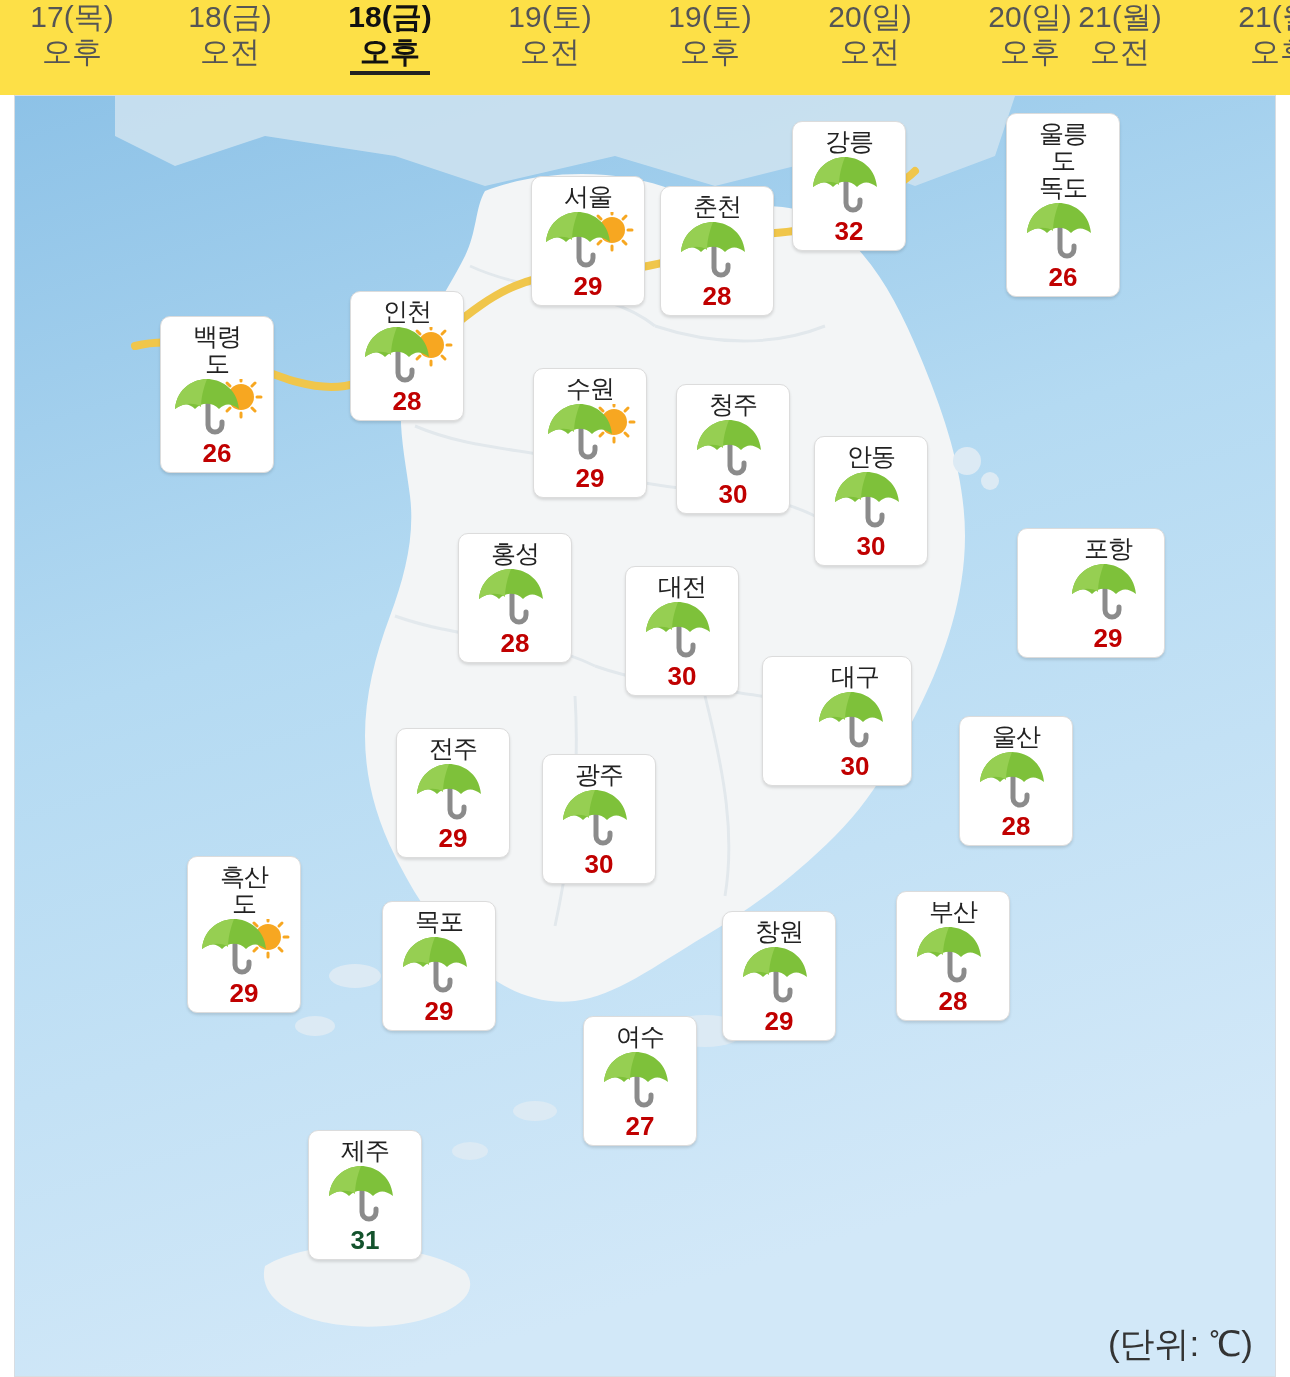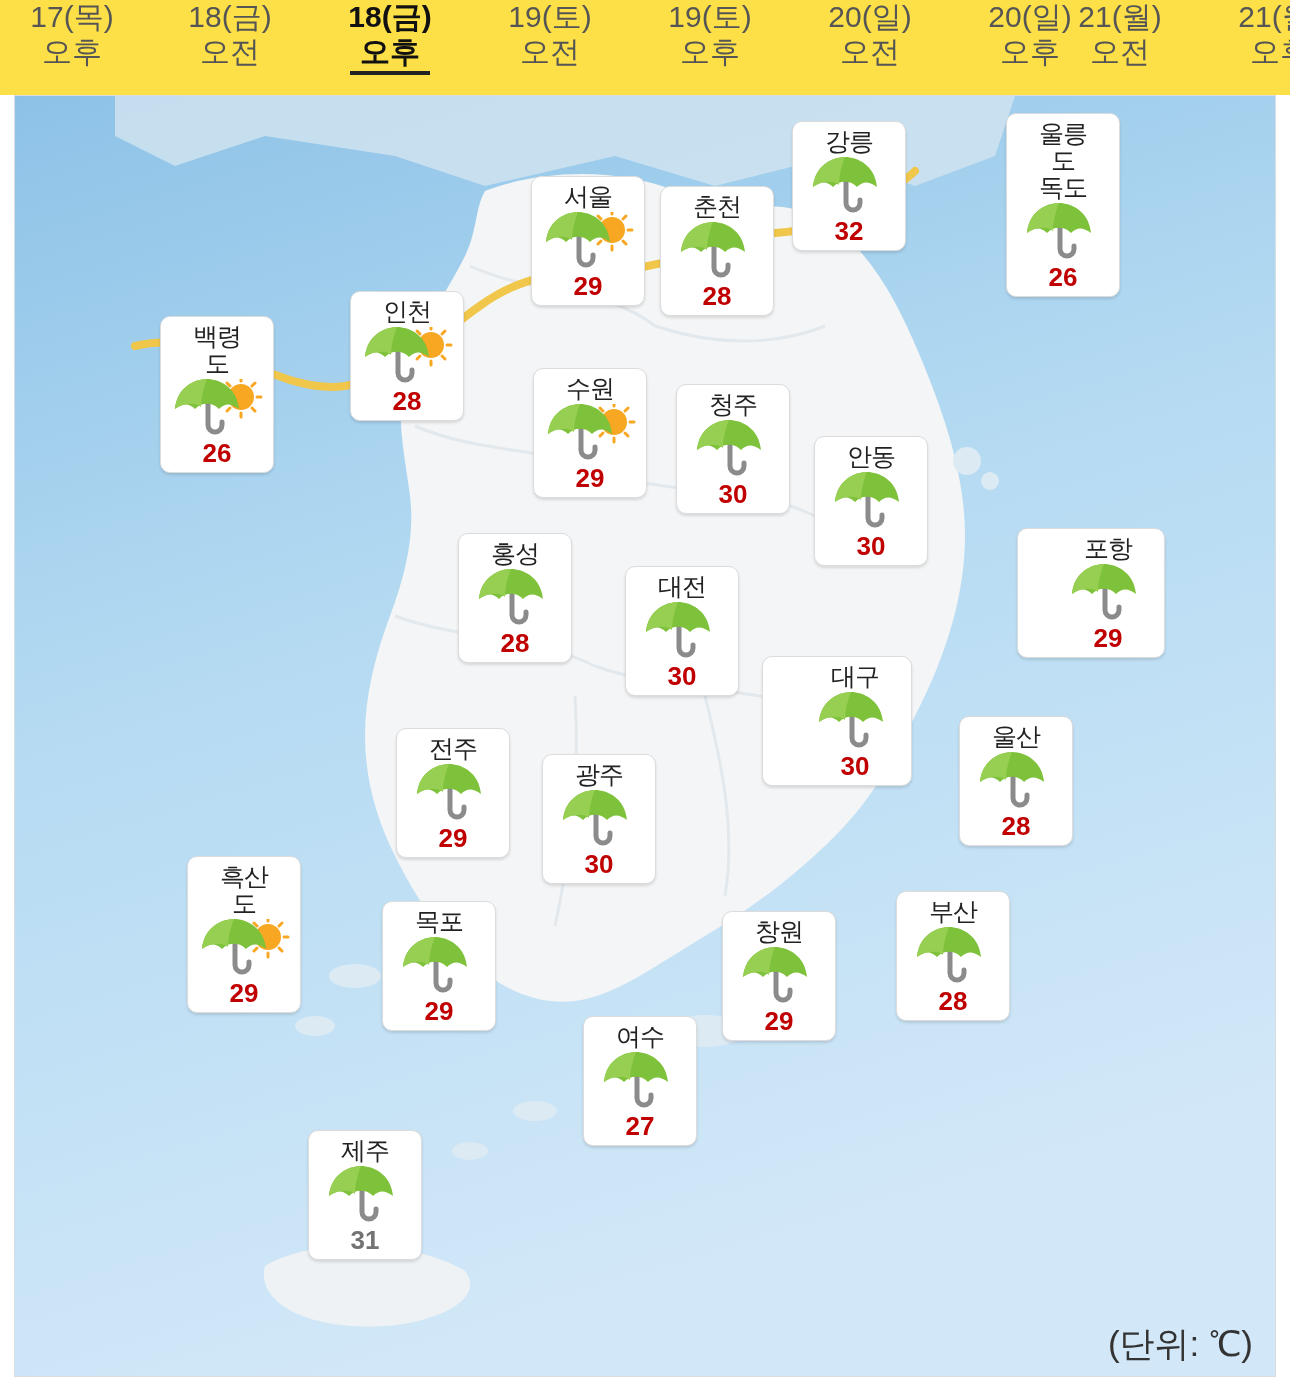--- a/index.html
+++ b/index.html
@@ -544,15 +544,15 @@
         <svg width="92" height="62" viewBox="0 0 92 62">
 
     <path d="M40,10 L43,10 L43,46 a7,7 0 0 0 14,0 l0,-3" stroke="#8b8b8b" stroke-width="5" fill="none" stroke-linecap="round"></path>
     <path d="M10,30 C12,8 30,0 42,0 C54,0 72,8 74,30
              C66,24 60,24 54,30 C48,23 36,23 30,30
              C24,24 18,24 10,30 Z" fill="#7ec13a"></path>
     <path d="M10,30 C12,8 30,0 42,0 C38,10 36,20 36,28
              C30,23 18,24 10,30 Z" fill="#96cf52"></path>
   </svg>
       </div>
-      <div class="tp" style="color: #737373;">31</div>
+      <div class="tp" style="color: #14532d;">31</div>
     </div>
   </div>
 
 </body></html>

